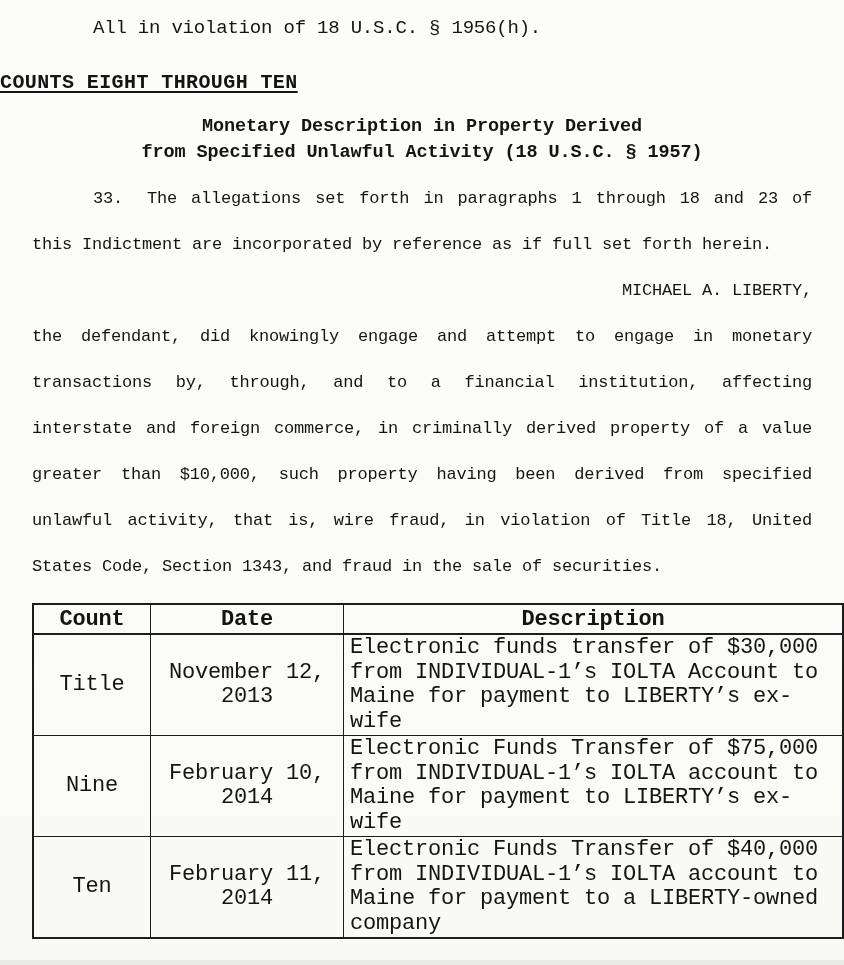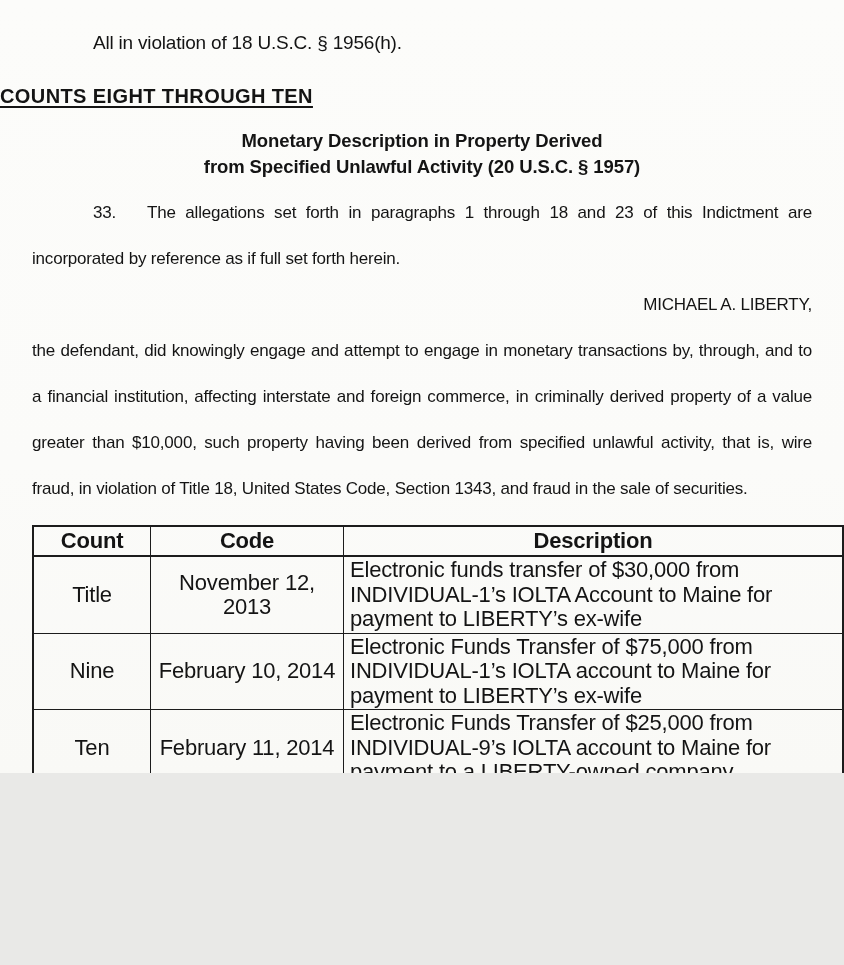--- a/index.html
+++ b/index.html
@@ -2,28 +2,28 @@
 <html><head>
 <meta charset="utf-8">
 <style>
   html, body {
     margin: 0;
     padding: 0;
     background: #e9e9e7;
   }
   .page {
     width: 844px;
-    height: 773px;
+    height: 960px;
     margin: 0 auto;
     background: linear-gradient(180deg, #fcfcfa 0%, #fbfbf9 60%, #f9f9f6 100%);
-    font-family: Liberation Sans, sans-serif;
+    font-family: Liberation Mono, monospace;
     color: #141414;
     overflow: hidden;
     box-sizing: border-box;
-    padding-top: 30px;
+    padding-top: 16px;
     position: relative;
   }
   .top-line {
     margin: 0 30px 0 93px;
     font-size: 19px;
     line-height: 25px;
     letter-spacing: -0.2px;
   }
   .heading {
     margin: 30px 0 0 0;
@@ -116,55 +116,55 @@
 </style>
 </head>
 <body>
 
 <div class="page">
 
   <p class="top-line">All in violation of 18 U.S.C. § 1956(h).</p>
 
   <h1 class="heading"><span class="underline">COUNTS EIGHT THROUGH TEN</span></h1>
 
-  <h2 class="subheading"><span>Monetary Description in Property Derived</span><br><span>from Specified Unlawful Activity (20 U.S.C. § 1957)</span></h2>
+  <h2 class="subheading"><span>Monetary Description in Property Derived</span><br><span>from Specified Unlawful Activity (18 U.S.C. § 1957)</span></h2>
 
   <div class="flow">
 
     <p class="para indented"><span class="pnum">33.</span><span>The allegations set forth in paragraphs 1 through 18 and 23 of this Indictment are incorporated by reference as if full set forth herein.</span></p>
 
 
     <p class="defendant">MICHAEL A. LIBERTY,</p>
 
     <p class="para">the defendant, did knowingly engage and attempt to engage in monetary transactions by, through, and to a financial institution, affecting interstate and foreign commerce, in criminally derived property of a value greater than $10,000, such property having been derived from specified unlawful activity, that is, wire fraud, in violation of Title 18, United States Code, Section 1343, and fraud in the sale of securities.</p>
 
   </div>
 
   <table class="counts-table">
     <thead>
       <tr>
         <th class="col-count">Count</th>
-        <th class="col-date">Code</th>
+        <th class="col-date">Date</th>
         <th class="col-desc">Description</th>
       </tr>
     </thead>
     <tbody>
       <tr>
         <td class="cell-count">Title</td>
         <td class="cell-date">November 12, 2013</td>
         <td class="cell-desc">Electronic funds transfer of $30,000 from INDIVIDUAL-1’s IOLTA Account to Maine for payment to LIBERTY’s ex-wife</td>
       </tr>
       <tr>
         <td class="cell-count">Nine</td>
         <td class="cell-date">February 10, 2014</td>
         <td class="cell-desc">Electronic Funds Transfer of $75,000 from INDIVIDUAL-1’s IOLTA account to Maine for payment to LIBERTY’s ex-wife</td>
       </tr>
       <tr>
         <td class="cell-count">Ten</td>
         <td class="cell-date">February 11, 2014</td>
-        <td class="cell-desc">Electronic Funds Transfer of $25,000 from INDIVIDUAL-9’s IOLTA account to Maine for payment to a LIBERTY-owned company</td>
+        <td class="cell-desc">Electronic Funds Transfer of $40,000 from INDIVIDUAL-1’s IOLTA account to Maine for payment to a LIBERTY-owned company</td>
       </tr>
     </tbody>
   </table>
 
   <p class="closing">All in violation of 18 U.S.C. §§ 1957 and 2.</p>
 
 </div>
 
 </body></html>

